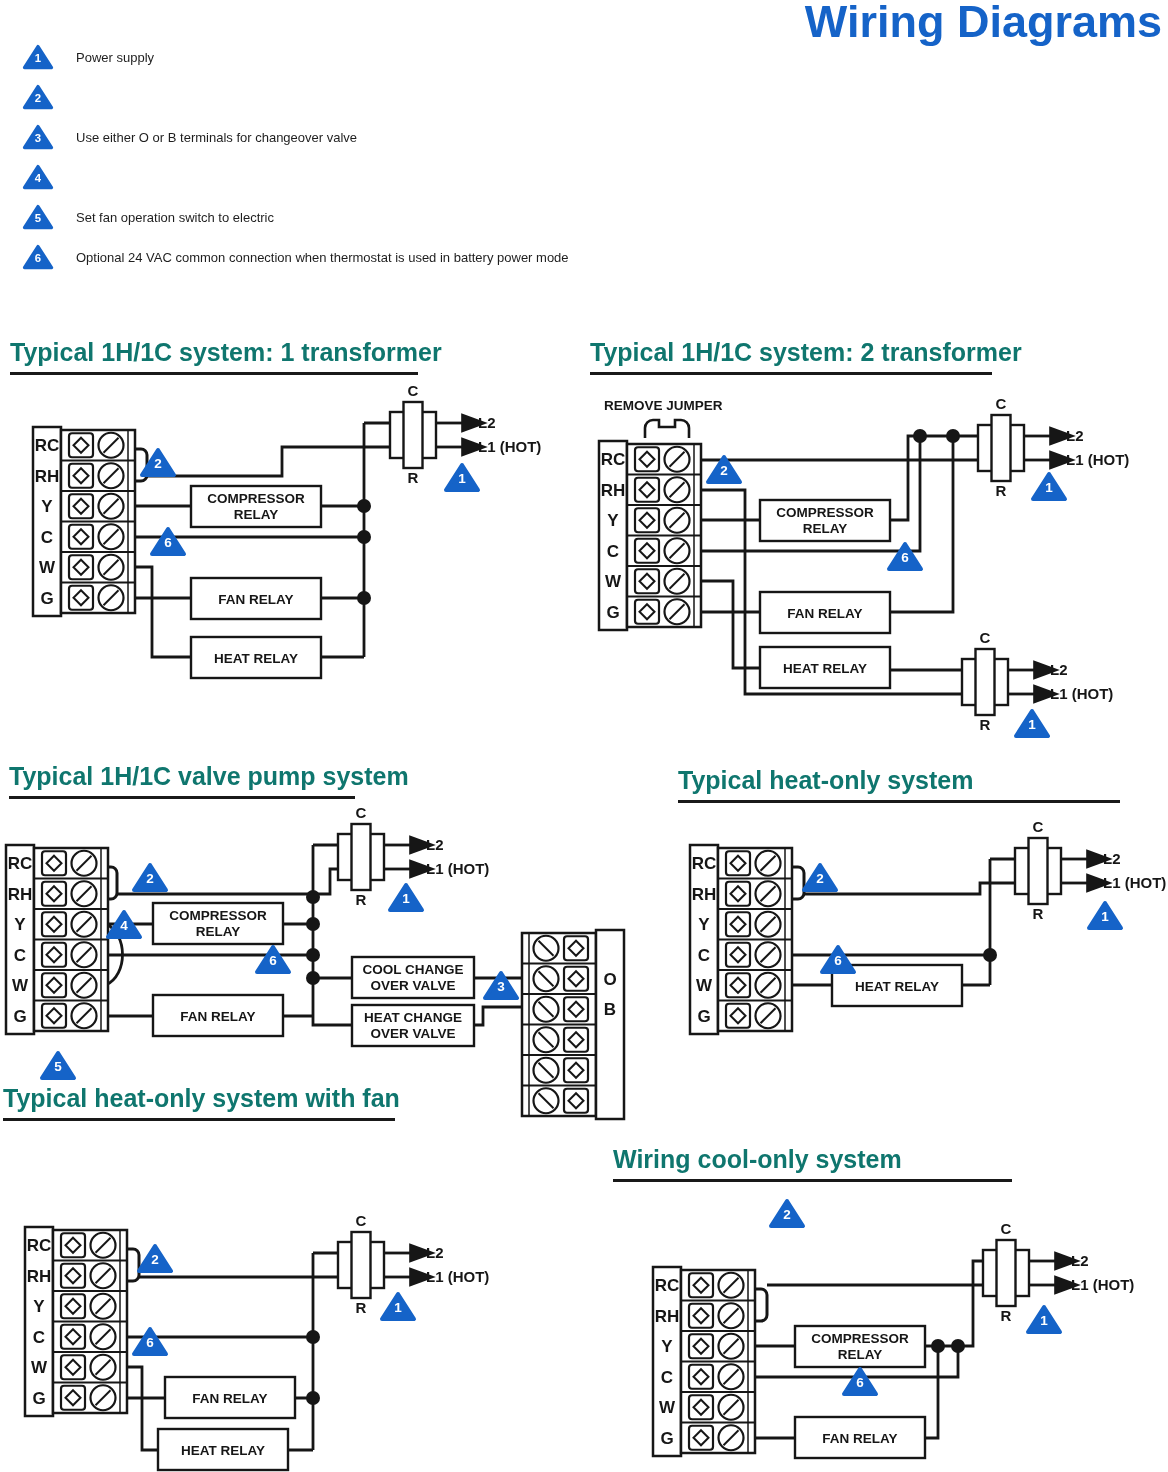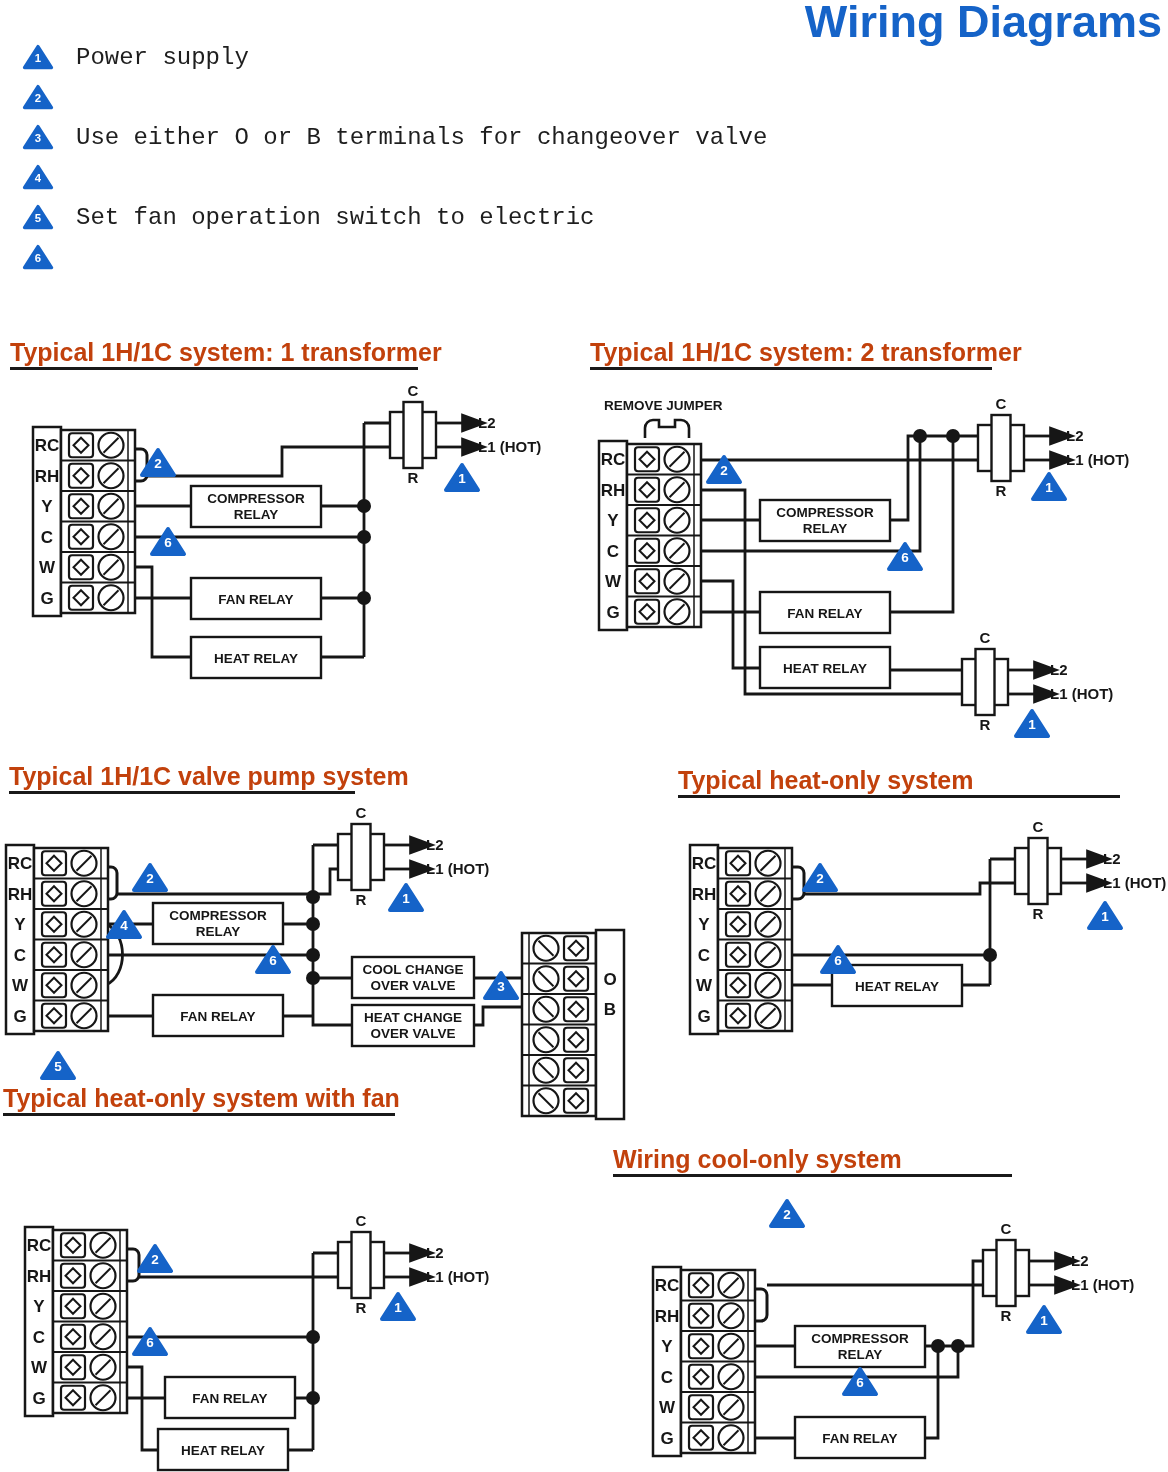--- a/index.html
+++ b/index.html
@@ -7,24 +7,24 @@
     width:1168px;height:1472px;position:relative;background:#ffffff;
     font-family:"Liberation Sans", sans-serif;overflow:hidden;
   }
   .page-title{
     position:absolute;top:-4px;right:6px;
     font-size:45px;font-weight:bold;color:#1563c8;white-space:nowrap;
   }
   .legend{position:absolute;left:22px;top:44px;}
   .lrow{display:flex;align-items:center;margin-bottom:13px;}
   .lrow svg{width:32px;height:27px;flex:0 0 auto;}
-  .ltext{font-size:24px;color:#1e1e1e;margin-left:22px;white-space:nowrap;font-family:Liberation Mono, monospace;}
+  .ltext{font-size:13px;color:#1e1e1e;margin-left:22px;white-space:nowrap;}
   .h{
-    position:absolute;color:#c2410c;font-weight:bold;font-size:25px;
-    border-bottom:3px solid #191919;white-space:nowrap;
+    position:absolute;color:#0f766e;font-weight:bold;font-size:25px;
+    border-bottom:3px solid #191919;padding-bottom:5px;white-space:nowrap;
   }
   svg text{font-family:"Liberation Sans", sans-serif;font-weight:bold;fill:#161616;}
   .tnum{fill:#ffffff;font-size:13.5px;}
   .term{font-size:17px;}
   .rlab{font-size:13.5px;}
   .cr{font-size:15px;}
   .ln{font-size:15px;}
   .rj{font-size:13.5px;}
 </style>
 </head>
@@ -384,20 +384,21 @@
         <use href="#tripoly"></use>
         <text class="tnum" x="0" y="5.5" text-anchor="middle">5</text>
       </svg>
     <span class="ltext">Set fan operation switch to electric</span>
   </div>
   <div class="lrow">
     <svg viewBox="-19 -15 38 30">
         <use href="#tripoly"></use>
         <text class="tnum" x="0" y="5.5" text-anchor="middle">6</text>
       </svg>
+    <span class="ltext">Optional 24 VAC common connection when thermostat is used in battery power mode</span>
   </div>
 </div>
 
 <div class="h" style="left:10px;top:338px;width:408px">Typical 1H/1C system: 1 transformer</div>
 <div class="h" style="left:590px;top:338px;width:402px">Typical 1H/1C system: 2 transformer</div>
 <div class="h" style="left:9px;top:762px;width:346px">Typical 1H/1C valve pump system</div>
 <div class="h" style="left:678px;top:766px;width:442px">Typical heat-only system</div>
 <div class="h" style="left:3px;top:1084px;width:392px">Typical heat-only system with fan</div>
 <div class="h" style="left:613px;top:1145px;width:399px">Wiring cool-only system</div>
 

